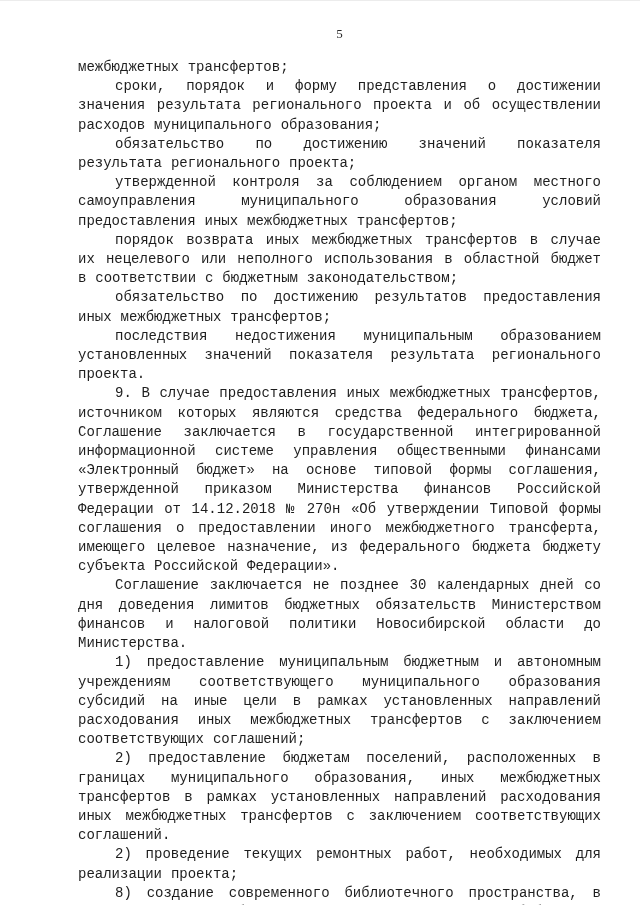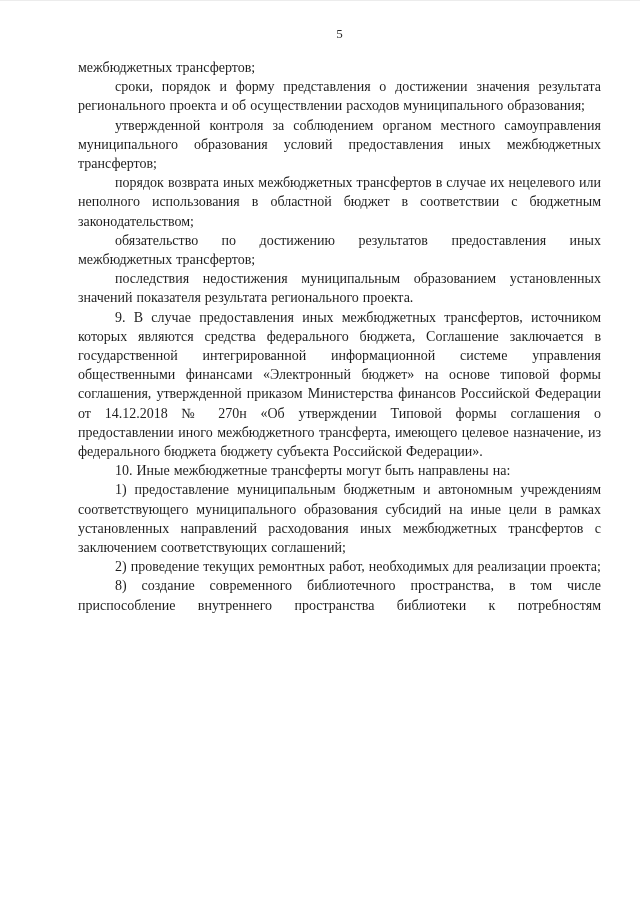--- a/index.html
+++ b/index.html
@@ -32,40 +32,43 @@
     margin: 0 0 17px 0;
     color: #2a2a2a;
   }
   .content p {
     margin: 0;
     font-size: 14px;
     line-height: 19.2px;
     text-align: justify;
     text-indent: 37px;
     word-spacing: 0.5px;
+    font-family: Liberation Mono, monospace;
   }
   .content p.no-indent {
     text-indent: 0;
   }
   .content p.justify-last {
     text-align-last: justify;
   }
 </style>
 </head>
 <body>
 
 <div class="page">
   <div class="scan-edge-top"></div>
   <div class="page-number">5</div>
   <div class="content" id="content">
       <p class="no-indent">межбюджетных трансфертов;</p>
       <p class="">сроки, порядок и форму представления о достижении значения результата регионального проекта и об осуществлении расходов муниципального образования;</p>
+      <p class="">обязательство по достижению значений показателя результата регионального проекта;</p>
       <p class="">утвержденной контроля за соблюдением органом местного самоуправления муниципального образования условий предоставления иных межбюджетных трансфертов;</p>
       <p class="">порядок возврата иных межбюджетных трансфертов в случае их нецелевого или неполного использования в областной бюджет в соответствии с бюджетным законодательством;</p>
       <p class="">обязательство по достижению результатов предоставления иных межбюджетных трансфертов;</p>
       <p class="">последствия недостижения муниципальным образованием установленных значений показателя результата регионального проекта.</p>
       <p class="">9. В случае предоставления иных межбюджетных трансфертов, источником которых являются средства федерального бюджета, Соглашение заключается в государственной интегрированной информационной системе управления общественными финансами «Электронный бюджет» на основе типовой формы соглашения, утвержденной приказом Министерства финансов Российской Федерации от 14.12.2018 № 270н «Об утверждении Типовой формы соглашения о предоставлении иного межбюджетного трансферта, имеющего целевое назначение, из федерального бюджета бюджету субъекта Российской Федерации».</p>
-      <p class="">10. Иные межбюджетные трансферты могут быть направлены на:</p>
+      <p class="">Соглашение заключается не позднее 30 календарных дней со дня доведения лимитов бюджетных обязательств Министерством финансов и налоговой политики Новосибирской области до Министерства.</p>
       <p class="">1) предоставление муниципальным бюджетным и автономным учреждениям соответствующего муниципального образования субсидий на иные цели в рамках установленных направлений расходования иных межбюджетных трансфертов с заключением соответствующих соглашений;</p>
+      <p class="">2) предоставление бюджетам поселений, расположенных в границах муниципального образования, иных межбюджетных трансфертов в рамках установленных направлений расходования иных межбюджетных трансфертов с заключением соответствующих соглашений.</p>
       <p class="">2) проведение текущих ремонтных работ, необходимых для реализации проекта;</p>
       <p class=" justify-last">8) создание современного библиотечного пространства, в том числе приспособление внутреннего пространства библиотеки к потребностям</p>
     </div>
 </div>
 
 </body></html>

